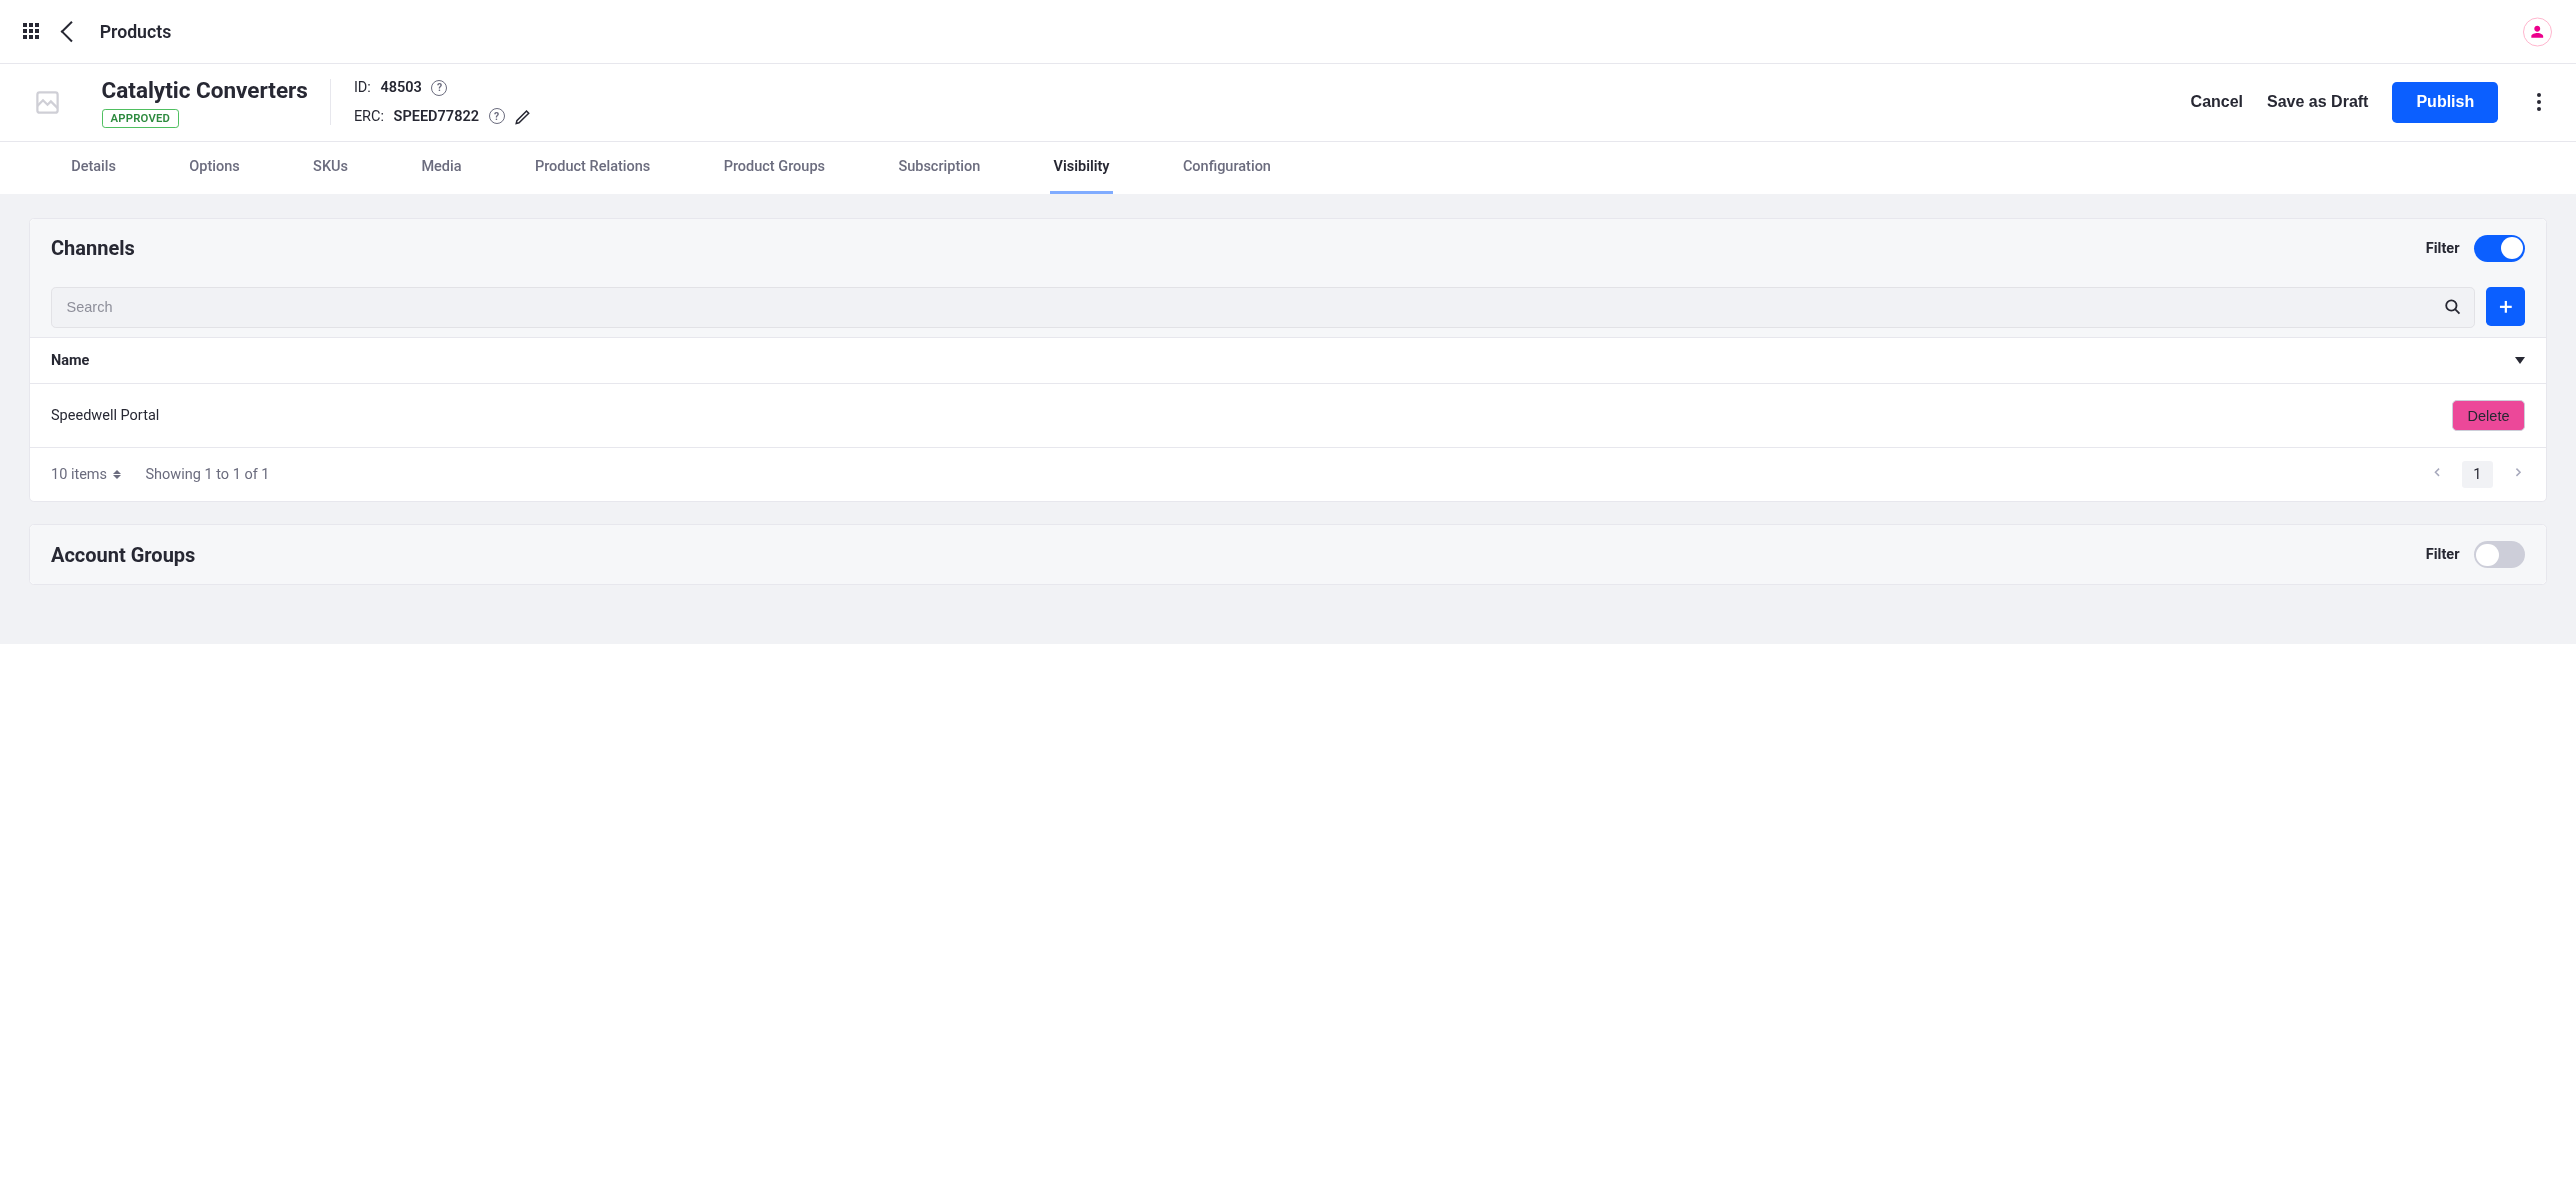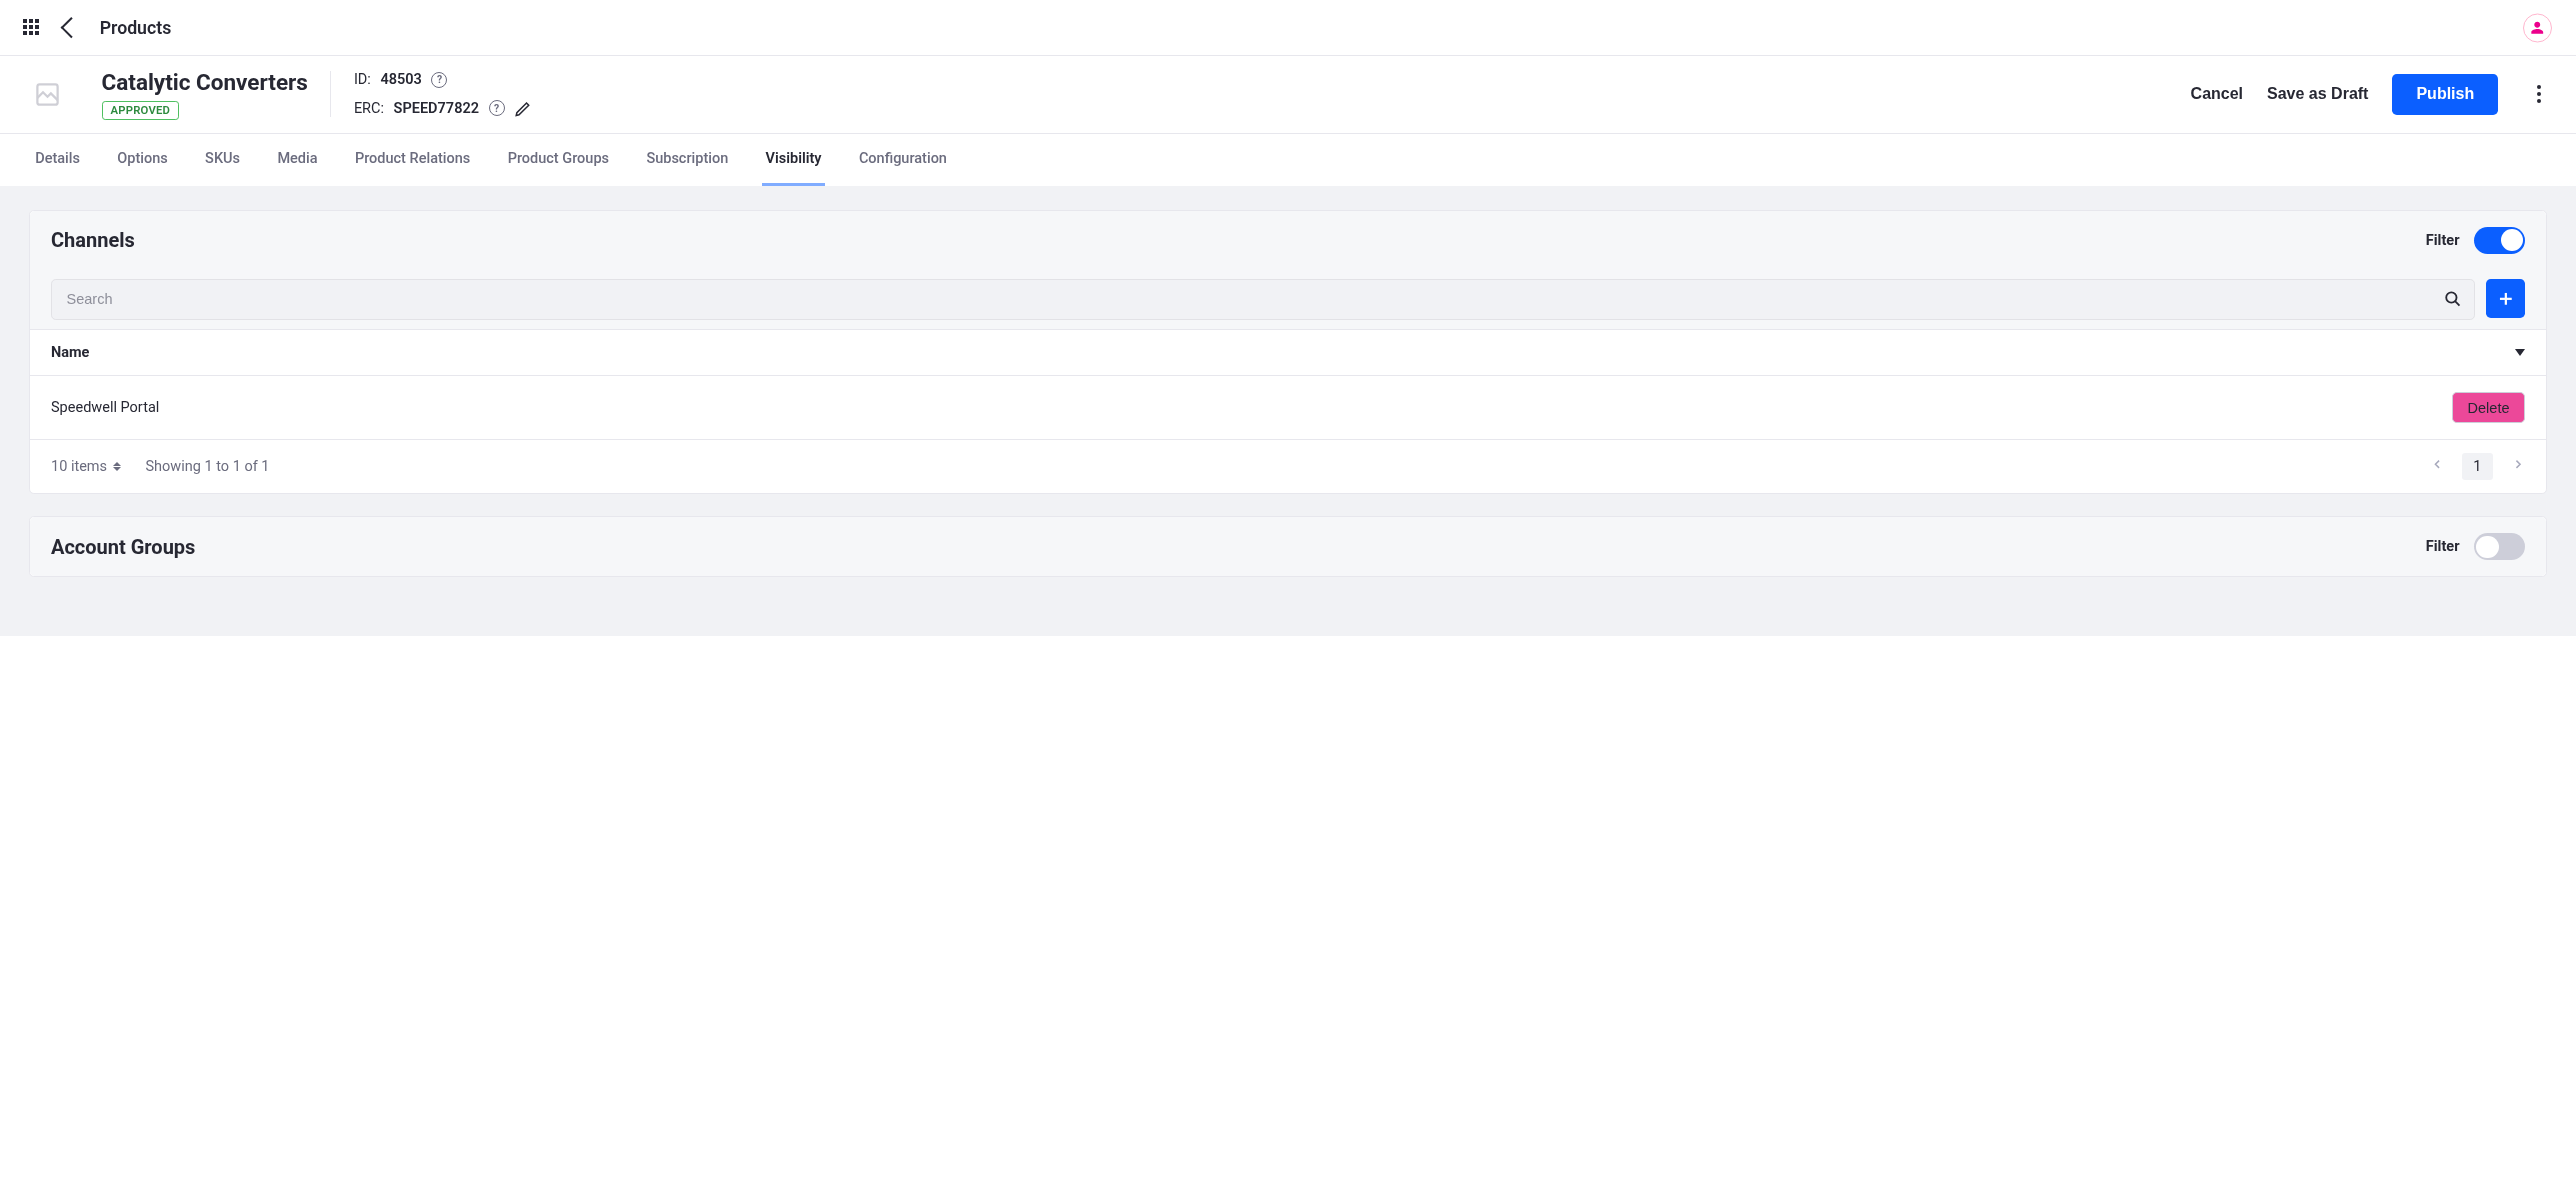--- a/index.html
+++ b/index.html
@@ -10,21 +10,21 @@
     font-size: 13px;
   }
 
   
   .topbar {
     display: flex;
     align-items: center;
     padding: 8px 22.5px;
     border-bottom: 0.8px solid #e7e7ed;
     position: relative;
-    height: 56px;
+    height: 64px;
   }
   .apps-icon {
     width: 17.7px; height: 17.7px;
     display: grid;
     grid-template-columns: repeat(3, 4px);
     grid-template-rows: repeat(3, 4px);
     gap: 2.4px;
     cursor: pointer;
     margin-right: 24px;
   }
@@ -97,21 +97,21 @@
   .kebab{ display:flex;flex-direction:column;gap:3.2px; cursor:pointer; padding:6.4px; margin-left:8px;}
   .kebab span{width:4px;height:4px;background:#272833;border-radius:50%;}
 
   
   .tabs{
     display:flex; gap:31px; padding: 0 32px; border-bottom:none;
     background:#fff;
   }
   .tab{
     font-size:14.5px; color:#6b6c7e; font-weight:500;
-    padding:16px 3.2px; cursor:pointer; border-bottom:3.2px solid transparent;
+    padding:16px 3.2px; cursor:pointer; border-bottom:3.2px solid transparent;margin-left:36px;
   }
   .tab.active{ color:#272833; font-weight:600; border-bottom:3.2px solid #80acff;}
 
   
   .content-area{ background:#f1f2f5; padding:24px 29px; min-height:450px;}
 
   .panel{
     background:#fff;
     border:0.8px solid #e7e7ed;
     border-radius:4.8px;

